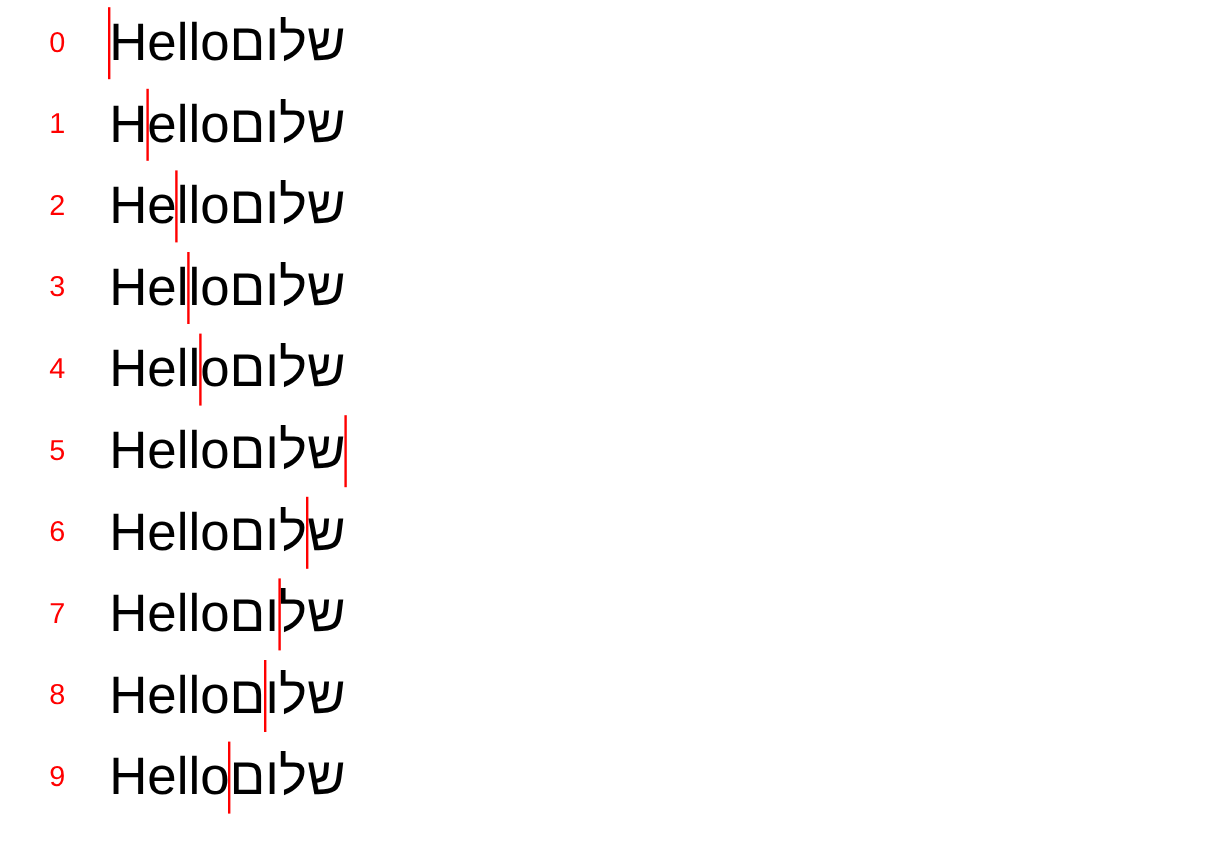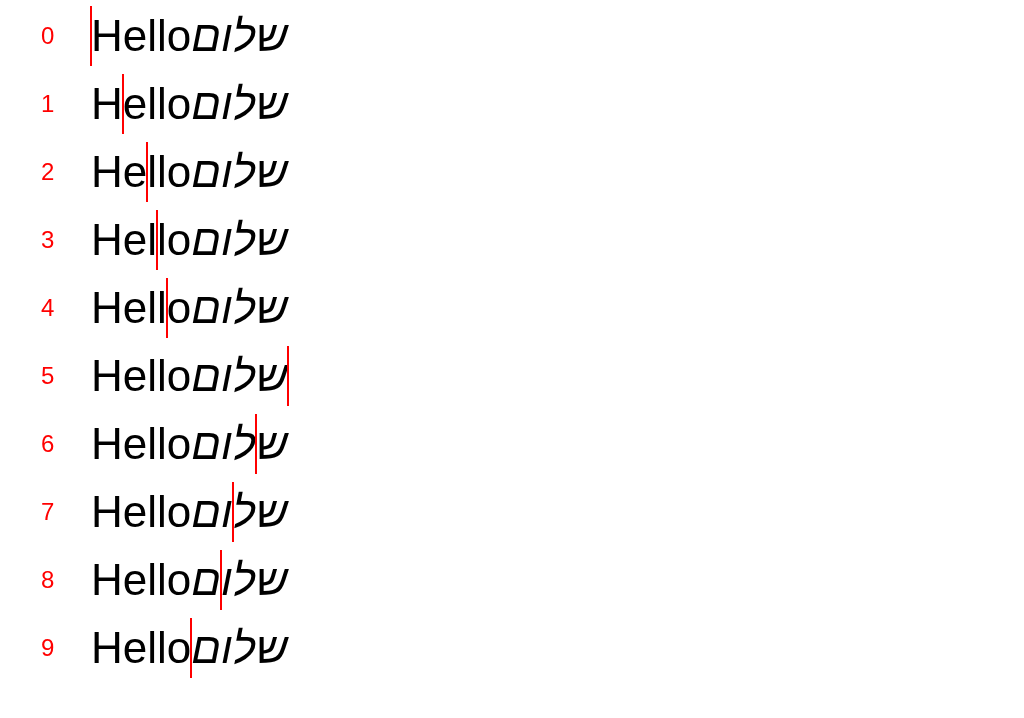--- a/index.html
+++ b/index.html
@@ -35,21 +35,20 @@
     font-size: 44px;
     line-height: 68px;
     letter-spacing: 0px;
     white-space: pre;
     font-kerning: none;
     font-feature-settings: "liga" 0, "clig" 0, "kern" 0;
   }
   .rtl {
     direction: rtl;
     unicode-bidi: bidi-override;
-    font-style: italic;
   }
   .caret {
     position: absolute;
     width: 2px;
     background: #ff0000;
     top: 0;
   }
 </style>
 </head>
 <body>

